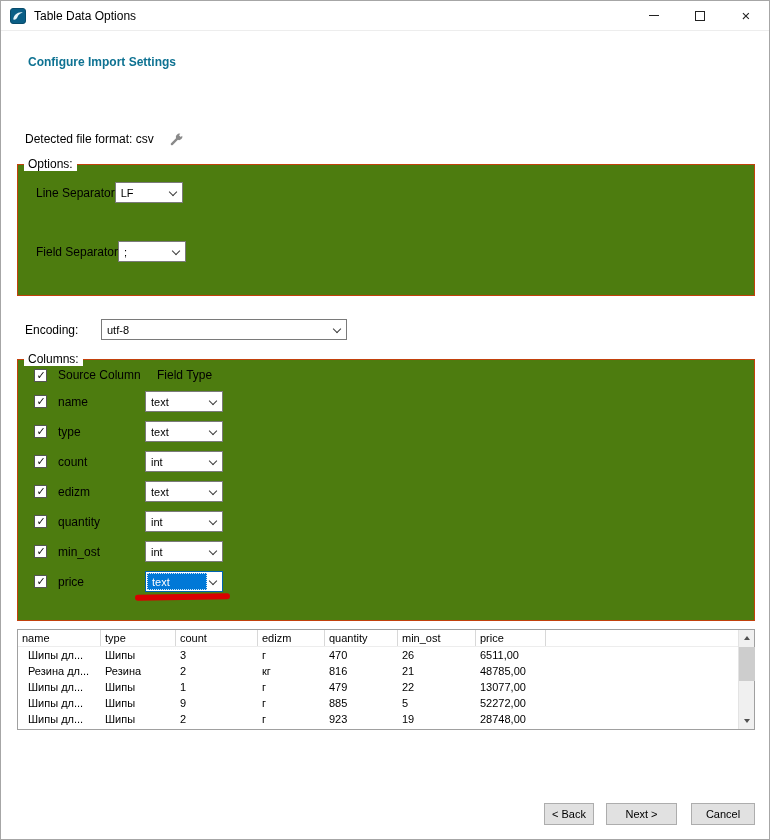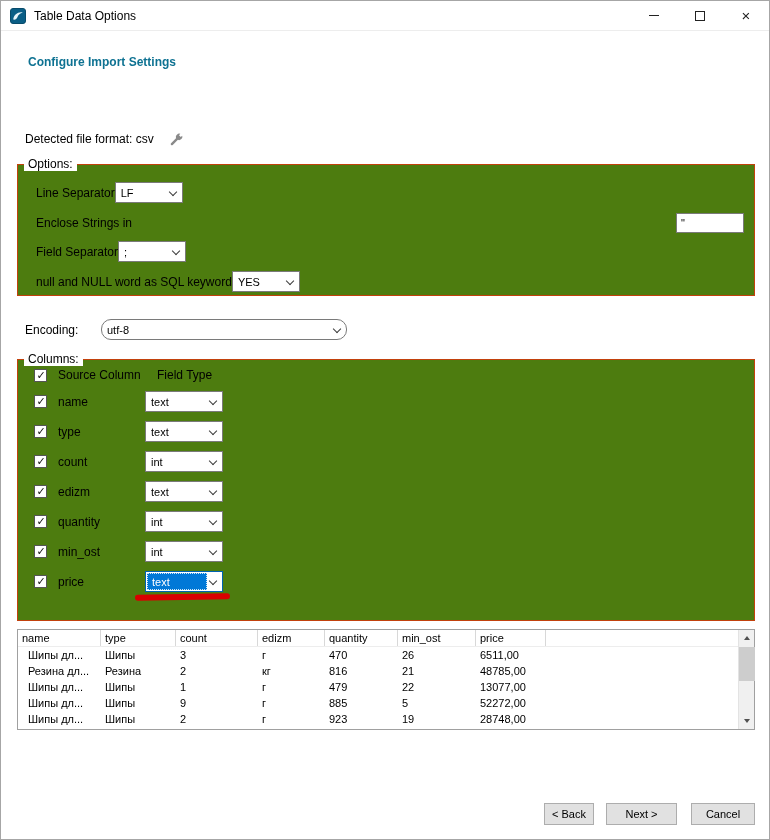--- a/index.html
+++ b/index.html
@@ -32,21 +32,21 @@
   .opt-label { font-size: 12px; color: #000; }
   .opt-ctrl { position: absolute; right: 0; }
 
   
   .combo { position: relative; height: 21px; background: #fff; border: 1px solid #7a7a7a;
            font-size: 11px; display: flex; align-items: center; padding: 0 18px 0 5px; cursor: default; }
   .combo .val { white-space: nowrap; overflow: hidden; }
   .chev { position: absolute; right: 6px; top: 6px; width: 6px; height: 6px;
           border-right: 1.5px solid #3c3c3c; border-bottom: 1.5px solid #3c3c3c; transform: rotate(45deg); }
   .combo.w68 { width: 68px; }
-  .combo.w246 { width: 246px; border-radius: 10px; }
+  .combo.w246 { width: 246px; }
   .combo.w78 { width: 78px; }
   .textbox { width: 68px; height: 20px; border: 1px solid #7a7a7a; background: #fff; font-size: 11px;
              display: flex; align-items: center; padding: 0 4px; }
   .combo.focused { border-color: #0062b1; padding: 0; }
   .combo.focused .val { flex: 1; height: 17px; margin: 1px 15px 1px 1px; background: #0078d7; color: #fff;
                         display: flex; align-items: center; padding-left: 4px; border: 1px dotted #cfe6f7; }
 
   
   .encoding-row { position: absolute; left: 24px; top: 318px; display: flex; align-items: center; }
   .encoding-row .enc-label { font-size: 12px; width: 76px; }
@@ -129,40 +129,29 @@
   <span class="groupbox-label">Options:</span>
 
   <div class="opt-row" style="top:17px">
     <span class="opt-label">Line Separator</span>
     <div class="combo w68 opt-ctrl">
       <span class="val">LF</span>
       <span class="chev"></span>
     </div>
   </div>
 
-  <div class="opt-row" style="top:47px">
-    <span class="opt-label">Enclose Strings in</span>
-    <div class="textbox opt-ctrl">"</div>
-  </div>
 
   <div class="opt-row" style="top:76px">
     <span class="opt-label">Field Separator</span>
     <div class="combo w68 opt-ctrl">
       <span class="val">;</span>
       <span class="chev"></span>
     </div>
   </div>
 
-  <div class="opt-row" style="top:106px">
-    <span class="opt-label">null and NULL word as SQL keyword</span>
-    <div class="combo w68 opt-ctrl">
-      <span class="val">YES</span>
-      <span class="chev"></span>
-    </div>
-  </div>
 </div>
 
 <div class="encoding-row">
   <span class="enc-label">Encoding:</span>
   <div class="combo w246">
     <span class="val">utf-8</span>
     <span class="chev"></span>
   </div>
 </div>
 

